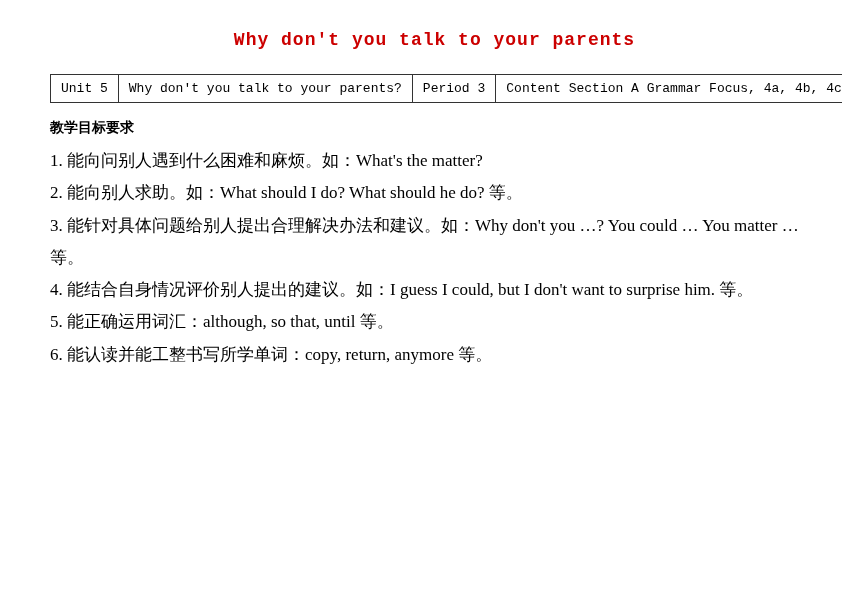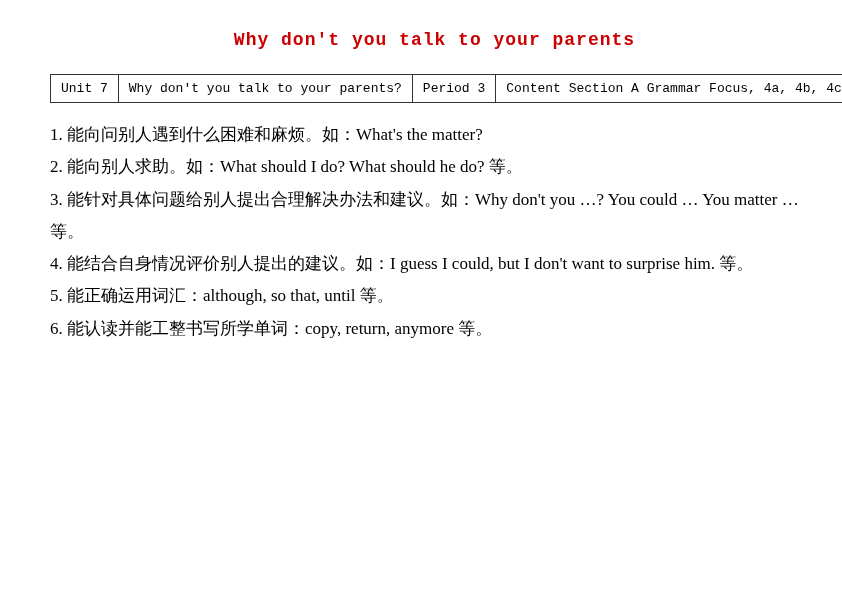--- a/index.html
+++ b/index.html
@@ -101,36 +101,37 @@
 <body>
 
 <div class="page">
 
   <h1 class="main-title">Why don't you talk to your parents</h1>
 
   <table class="header-table">
     <tbody>
         <tr>
       <td class="unit-cell">
-        <span>Unit 7</span>
+        <span>Unit 5</span>
       </td>
       <td class="lesson-title-cell">
         <span>Why don't you talk to your parents?</span>
       </td>
       <td class="period-cell">
         <span>Period 3</span>
       </td>
       <td class="content-cell">
         <span>Content  Section A  Grammar Focus, 4a, 4b, 4c</span>
       </td>
     </tr>
   </tbody>
     </table>
 
   <div class="objectives-section">
+    <div class="objectives-heading">教学目标要求</div>
     <ul class="objectives-list" id="obj-list">
     <li data-num="1">能向问别人遇到什么困难和麻烦。如：What's the matter?</li>
         <li data-num="2">能向别人求助。如：What should I do? What should he do? 等。</li>
         <li data-num="3">能针对具体问题给别人提出合理解决办法和建议。如：Why don't you …? You could … You matter … 等。</li>
         <li data-num="4">能结合自身情况评价别人提出的建议。如：I guess I could, but I don't want to surprise him. 等。</li>
         <li data-num="5">能正确运用词汇：although, so that, until 等。</li>
         <li data-num="6">能认读并能工整书写所学单词：copy, return, anymore 等。</li>
       </ul>
   </div>
 

